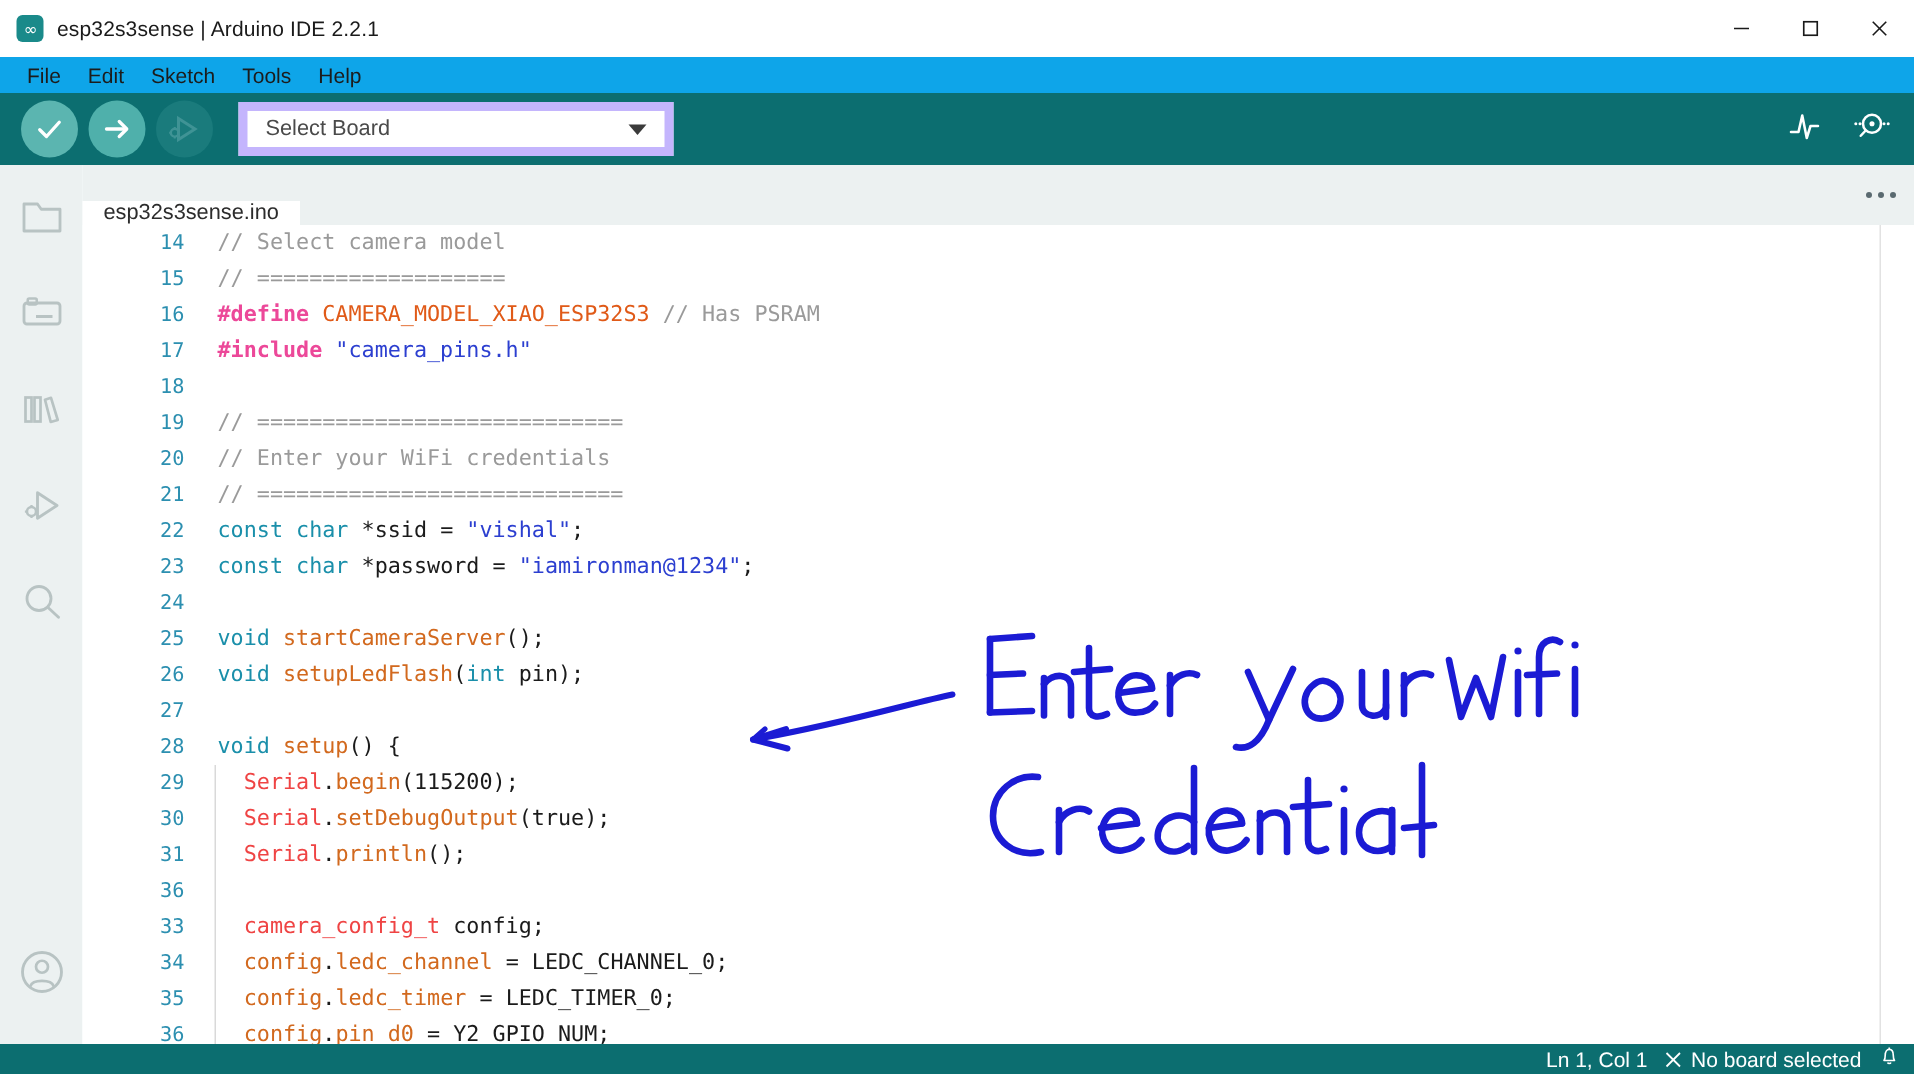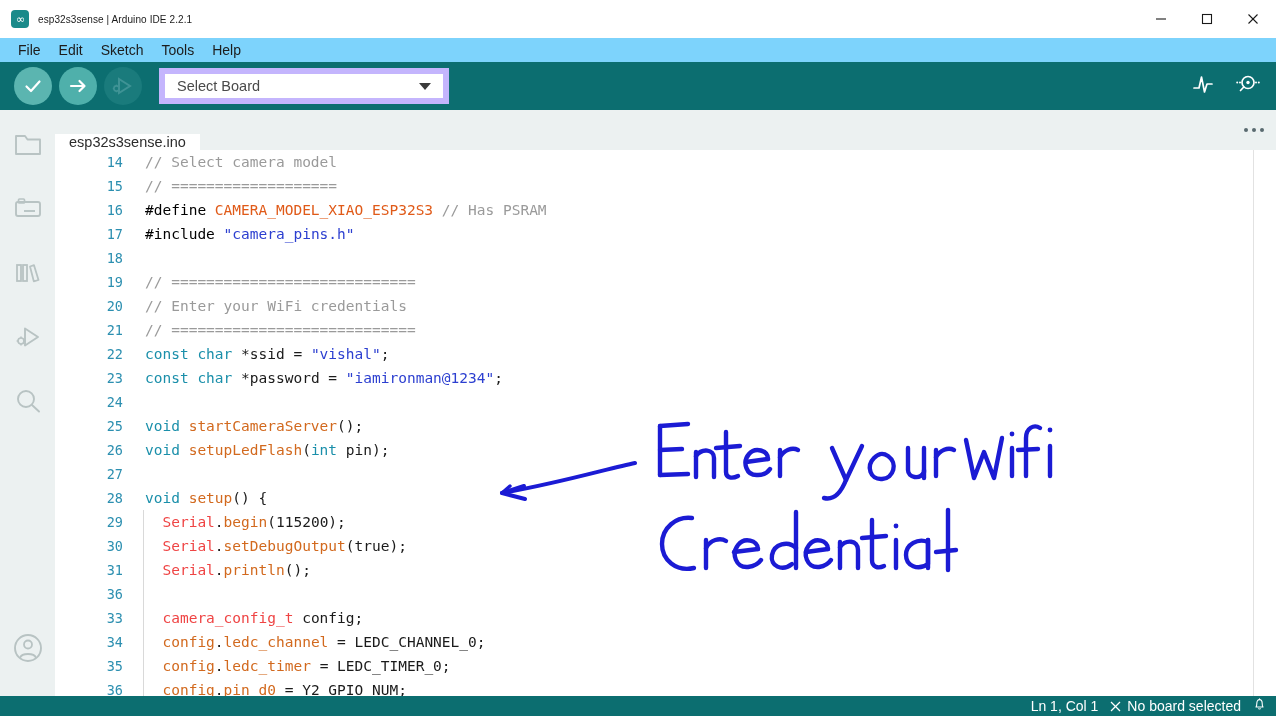--- a/index.html
+++ b/index.html
@@ -19,32 +19,32 @@
   .app-icon {
     width:18px; height:18px; margin-left:11px; margin-right:9px;
     background:#1a8a8a; border-radius:4px;
     display:flex; align-items:center; justify-content:center; flex:none;
   }
   .app-icon span {
     color:#ffffff; font-size:11px; line-height:1; letter-spacing:-1px;
     font-family:"DejaVu Sans", sans-serif;
   }
   .title-text {
-    font-size:10px; color:#1a1a1a; letter-spacing:.1px; white-space:nowrap;
+    font-size:14px; color:#1a1a1a; letter-spacing:.1px; white-space:nowrap;
   }
   .win-controls { position:absolute; right:0; top:0; height:38px; display:flex; }
   .win-btn {
     width:46px; height:38px; display:flex; align-items:center; justify-content:center;
   }
   .win-btn svg { display:block; }
 
   
   .menubar {
     position:absolute; top:38px; left:0; width:1276px; height:24px;
-    background:#7dd3fc; display:flex; align-items:center; padding-left:9px;
+    background:#0ea5e9; display:flex; align-items:center; padding-left:9px;
   }
   .menu-item {
     font-size:14px; color:#1c1c1c; padding:2px 9px; white-space:nowrap;
   }
 
   
   .toolbar {
     position:absolute; top:62px; left:0; width:1276px; height:48px;
     background:#0c6e70; display:flex; align-items:center;
   }
@@ -111,21 +111,21 @@
   }
   .ctext {
     position:absolute; left:90px; line-height:24px;
     font-family:"DejaVu Sans Mono", monospace; font-size:14.5px;
     color:#1b1b1b; white-space:pre;
   }
   .indent-guide {
     position:absolute; left:88px; width:1px; background:#d9d9d9;
   }
   .tok-com  { color:#9a9a9a; }
-  .tok-pp   { color:#000000; }
+  .tok-pp   { color:#ec4899;font-weight:bold; }
   .tok-mac  { color:#e05a18; }
   .tok-str  { color:#2c3fd0; }
   .tok-kw   { color:#1a8faa; }
   .tok-fn   { color:#d2691e; }
   .tok-obj  { color:#ef4444; }
   .tok-mem  { color:#d2691e; }
   .tok-id   { color:#1b1b1b; }
 
   .scroll-rule {
     position:absolute; top:150px; left:1253px; width:1px; height:546px;

